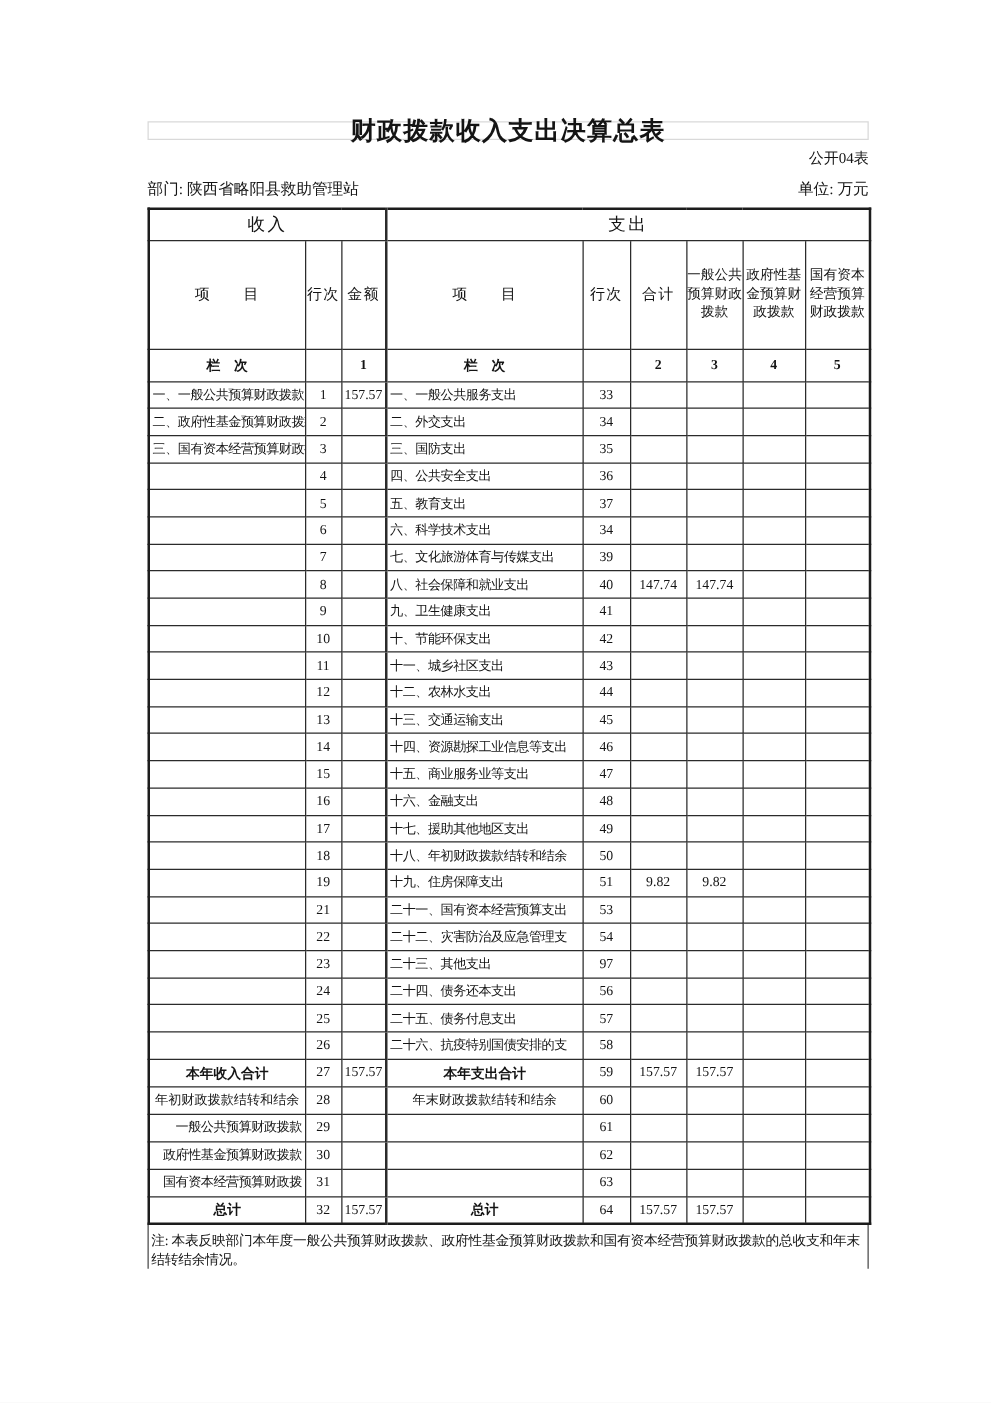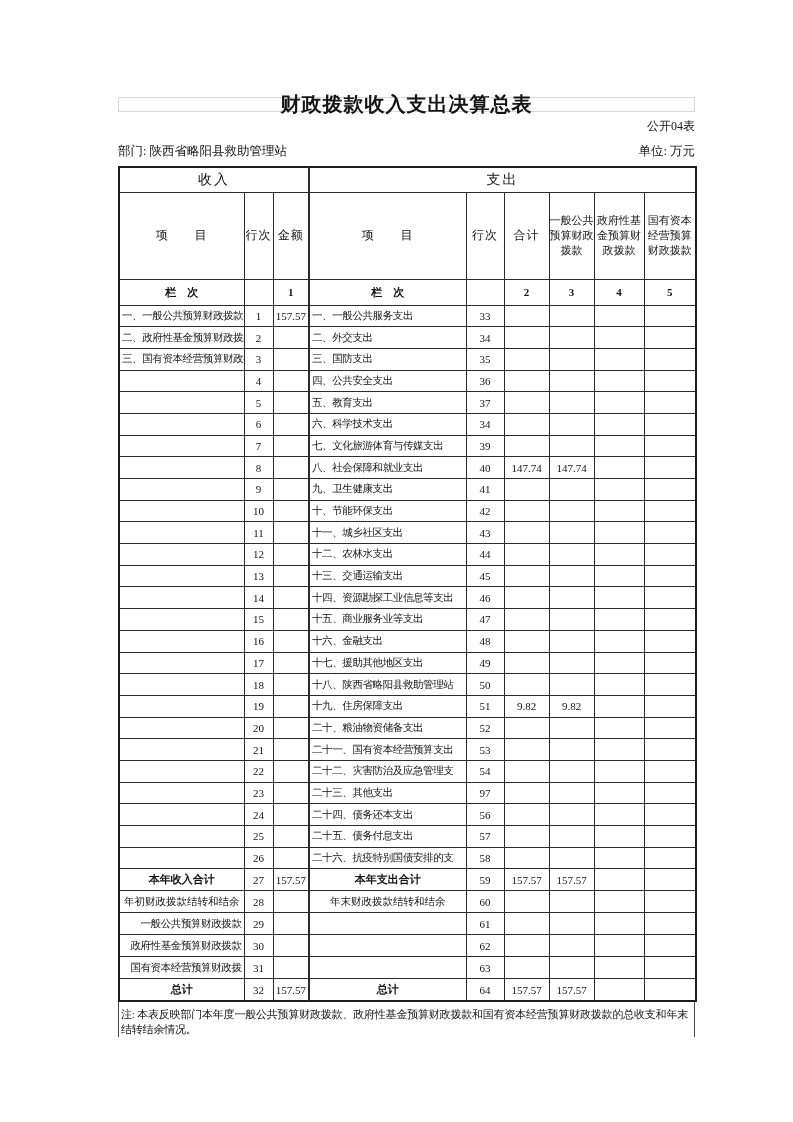--- a/index.html
+++ b/index.html
@@ -342,51 +342,40 @@
             <td>49</td>
             <td></td>
             <td></td>
             <td></td>
             <td></td>
           </tr>
           <tr class="body-r v-normal">
             <td class="item"></td>
             <td>18</td>
             <td></td>
-            <td class="item div-l">十八、陕西省略阳县救助管理站</td>
+            <td class="item div-l">十八、年初财政拨款结转和结余</td>
             <td>50</td>
             <td></td>
             <td></td>
             <td></td>
             <td></td>
           </tr>
           <tr class="body-r v-normal">
             <td class="item"></td>
             <td>19</td>
             <td></td>
             <td class="item div-l">十九、住房保障支出</td>
             <td>51</td>
             <td>9.82</td>
             <td>9.82</td>
             <td></td>
             <td></td>
           </tr>
           <tr class="body-r v-normal">
             <td class="item"></td>
-            <td>20</td>
-            <td></td>
-            <td class="item div-l">二十、粮油物资储备支出</td>
-            <td>52</td>
-            <td></td>
-            <td></td>
-            <td></td>
-            <td></td>
-          </tr>
-          <tr class="body-r v-normal">
-            <td class="item"></td>
             <td>21</td>
             <td></td>
             <td class="item div-l">二十一、国有资本经营预算支出</td>
             <td>53</td>
             <td></td>
             <td></td>
             <td></td>
             <td></td>
           </tr>
           <tr class="body-r v-normal">

